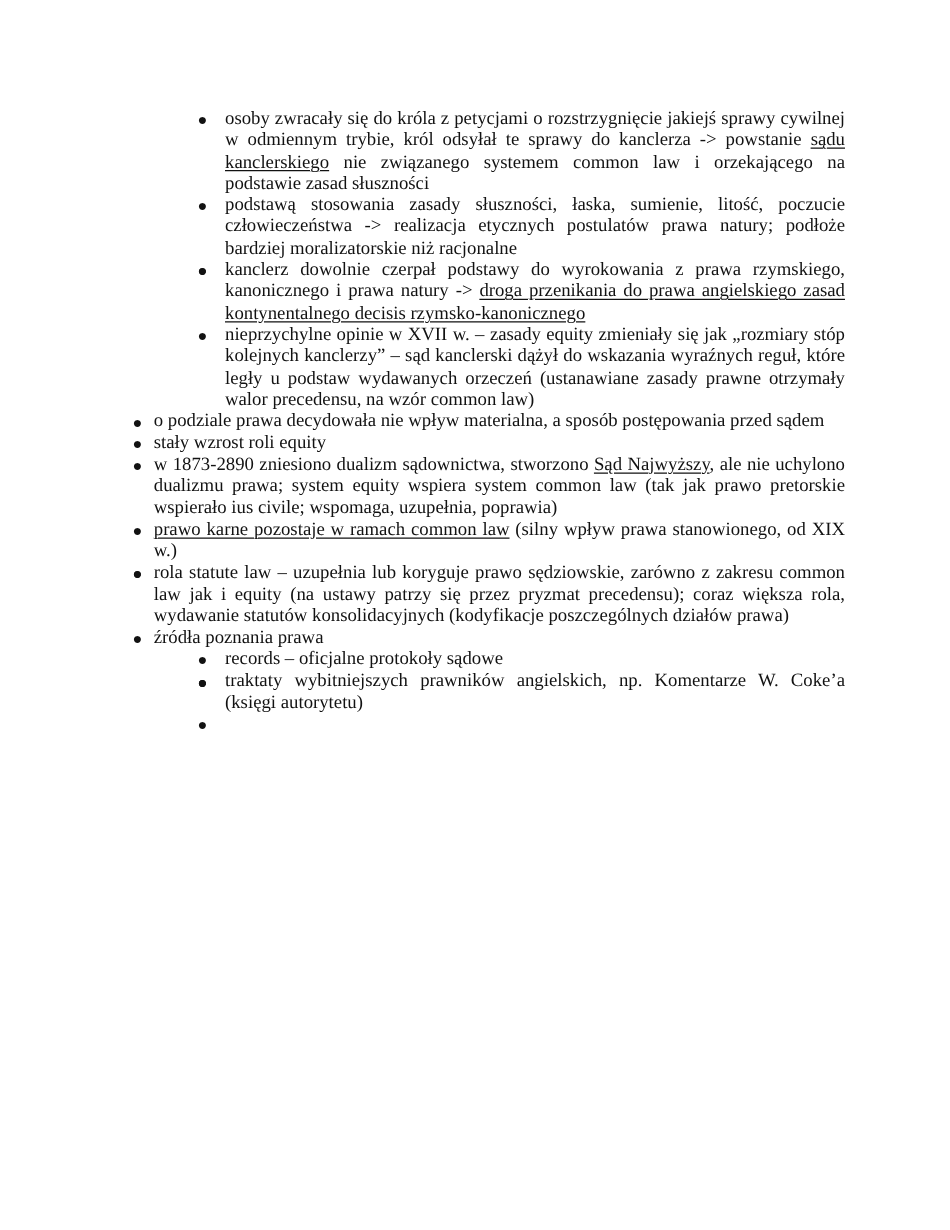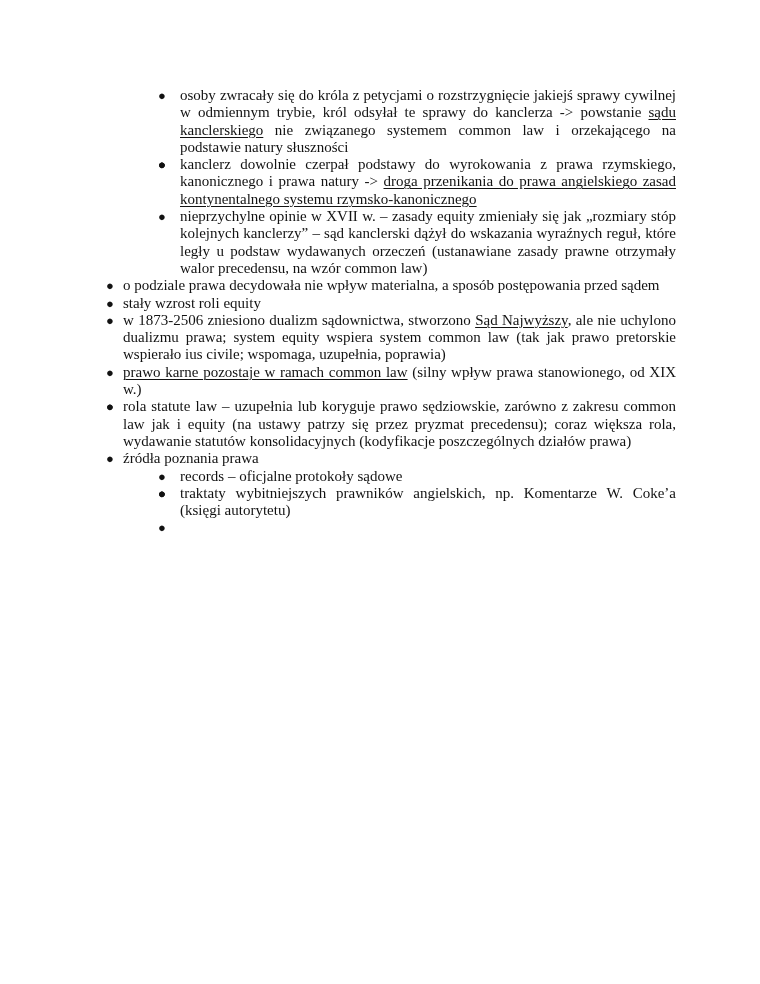--- a/index.html
+++ b/index.html
@@ -41,28 +41,28 @@
     text-decoration: underline;
     text-underline-offset: 2px;
     text-decoration-thickness: 1px;
   }
 </style>
 </head>
 <body>
 
 <div class="page">
   <div class="content">
-      <div class="item l2"><span class="bullet">●</span><span><span class="">osoby zwracały się do króla z petycjami o rozstrzygnięcie jakiejś sprawy cywilnej w odmiennym trybie, król odsyłał te sprawy do kanclerza -&gt; powstanie </span><span class="u">sądu kanclerskiego</span><span class=""> nie związanego systemem common law i orzekającego na podstawie natury słuszności</span></span></div>
+      <div class="item l2"><span class="bullet">●</span><span><span class="">osoby zwracały się do króla z petycjami o rozstrzygnięcie jakiejś sprawy cywilnej w odmiennym trybie, król odsyłał te sprawy do kanclerza -&gt; powstanie </span><span class="u">sądu kanclerskiego</span><span class=""> nie związanego systemem common law i orzekającego na podstawie zasad słuszności</span></span></div>
+      <div class="item l2"><span class="bullet">●</span><span><span class="">podstawą stosowania zasady słuszności, łaska, sumienie, litość, poczucie człowieczeństwa -&gt; realizacja etycznych postulatów prawa natury; podłoże bardziej moralizatorskie niż racjonalne</span></span></div>
       <div class="item l2"><span class="bullet">●</span></div>
-      <div class="item l2"><span class="bullet">●</span></div>
-      <div class="item l2"><span class="bullet">●</span><span><span class="">kanclerz dowolnie czerpał podstawy do wyrokowania z prawa rzymskiego, kanonicznego i prawa natury -&gt; </span><span class="u">droga przenikania do prawa angielskiego zasad kontynentalnego systemu rzymsko-kanonicznego</span></span></div>
+      <div class="item l2"><span class="bullet">●</span><span><span class="">kanclerz dowolnie czerpał podstawy do wyrokowania z prawa rzymskiego, kanonicznego i prawa natury -&gt; </span><span class="u">droga przenikania do prawa angielskiego zasad kontynentalnego decisis rzymsko-kanonicznego</span></span></div>
       <div class="item l2"><span class="bullet">●</span><span><span class="">nieprzychylne opinie w XVII w. – zasady equity zmieniały się jak „rozmiary stóp kolejnych kanclerzy” – sąd kanclerski dążył do wskazania wyraźnych reguł, które legły u podstaw wydawanych orzeczeń (ustanawiane zasady prawne otrzymały walor precedensu, na wzór common law)</span></span></div>
       <div class="item l1"><span class="bullet">●</span><span><span class="">o podziale prawa decydowała nie wpływ materialna, a sposób postępowania przed sądem</span></span></div>
       <div class="item l1"><span class="bullet">●</span><span><span class="">stały wzrost roli equity</span></span></div>
-      <div class="item l1"><span class="bullet">●</span><span><span class="">w 1873-2506 zniesiono dualizm sądownictwa, stworzono </span><span class="u">Sąd Najwyższy</span><span class="">, ale nie uchylono dualizmu prawa; system equity wspiera system common law (tak jak prawo pretorskie wspierało ius civile; wspomaga, uzupełnia, poprawia)</span></span></div>
+      <div class="item l1"><span class="bullet">●</span><span><span class="">w 1873-2890 zniesiono dualizm sądownictwa, stworzono </span><span class="u">Sąd Najwyższy</span><span class="">, ale nie uchylono dualizmu prawa; system equity wspiera system common law (tak jak prawo pretorskie wspierało ius civile; wspomaga, uzupełnia, poprawia)</span></span></div>
       <div class="item l1"><span class="bullet">●</span><span><span class="u">prawo karne pozostaje w ramach common law</span><span class=""> (silny wpływ prawa stanowionego, od XIX w.)</span></span></div>
       <div class="item l1"><span class="bullet">●</span></div>
       <div class="item l1"><span class="bullet">●</span><span><span class="">rola statute law – uzupełnia lub koryguje prawo sędziowskie, zarówno z zakresu common law jak i equity (na ustawy patrzy się przez pryzmat precedensu); coraz większa rola, wydawanie statutów konsolidacyjnych (kodyfikacje poszczególnych działów prawa)</span></span></div>
       <div class="item l1"><span class="bullet">●</span><span><span class="">źródła poznania prawa</span></span></div>
       <div class="item l2"><span class="bullet">●</span><span><span class="">records – oficjalne protokoły sądowe</span></span></div>
       <div class="item l2"><span class="bullet">●</span></div>
       <div class="item l2"><span class="bullet">●</span></div>
       <div class="item l2"><span class="bullet">●</span><span><span class="">traktaty wybitniejszych prawników angielskich, np. Komentarze W. Coke’a (księgi autorytetu)</span></span></div>
       <div class="item l2"><span class="bullet">●</span></div>
     </div>

